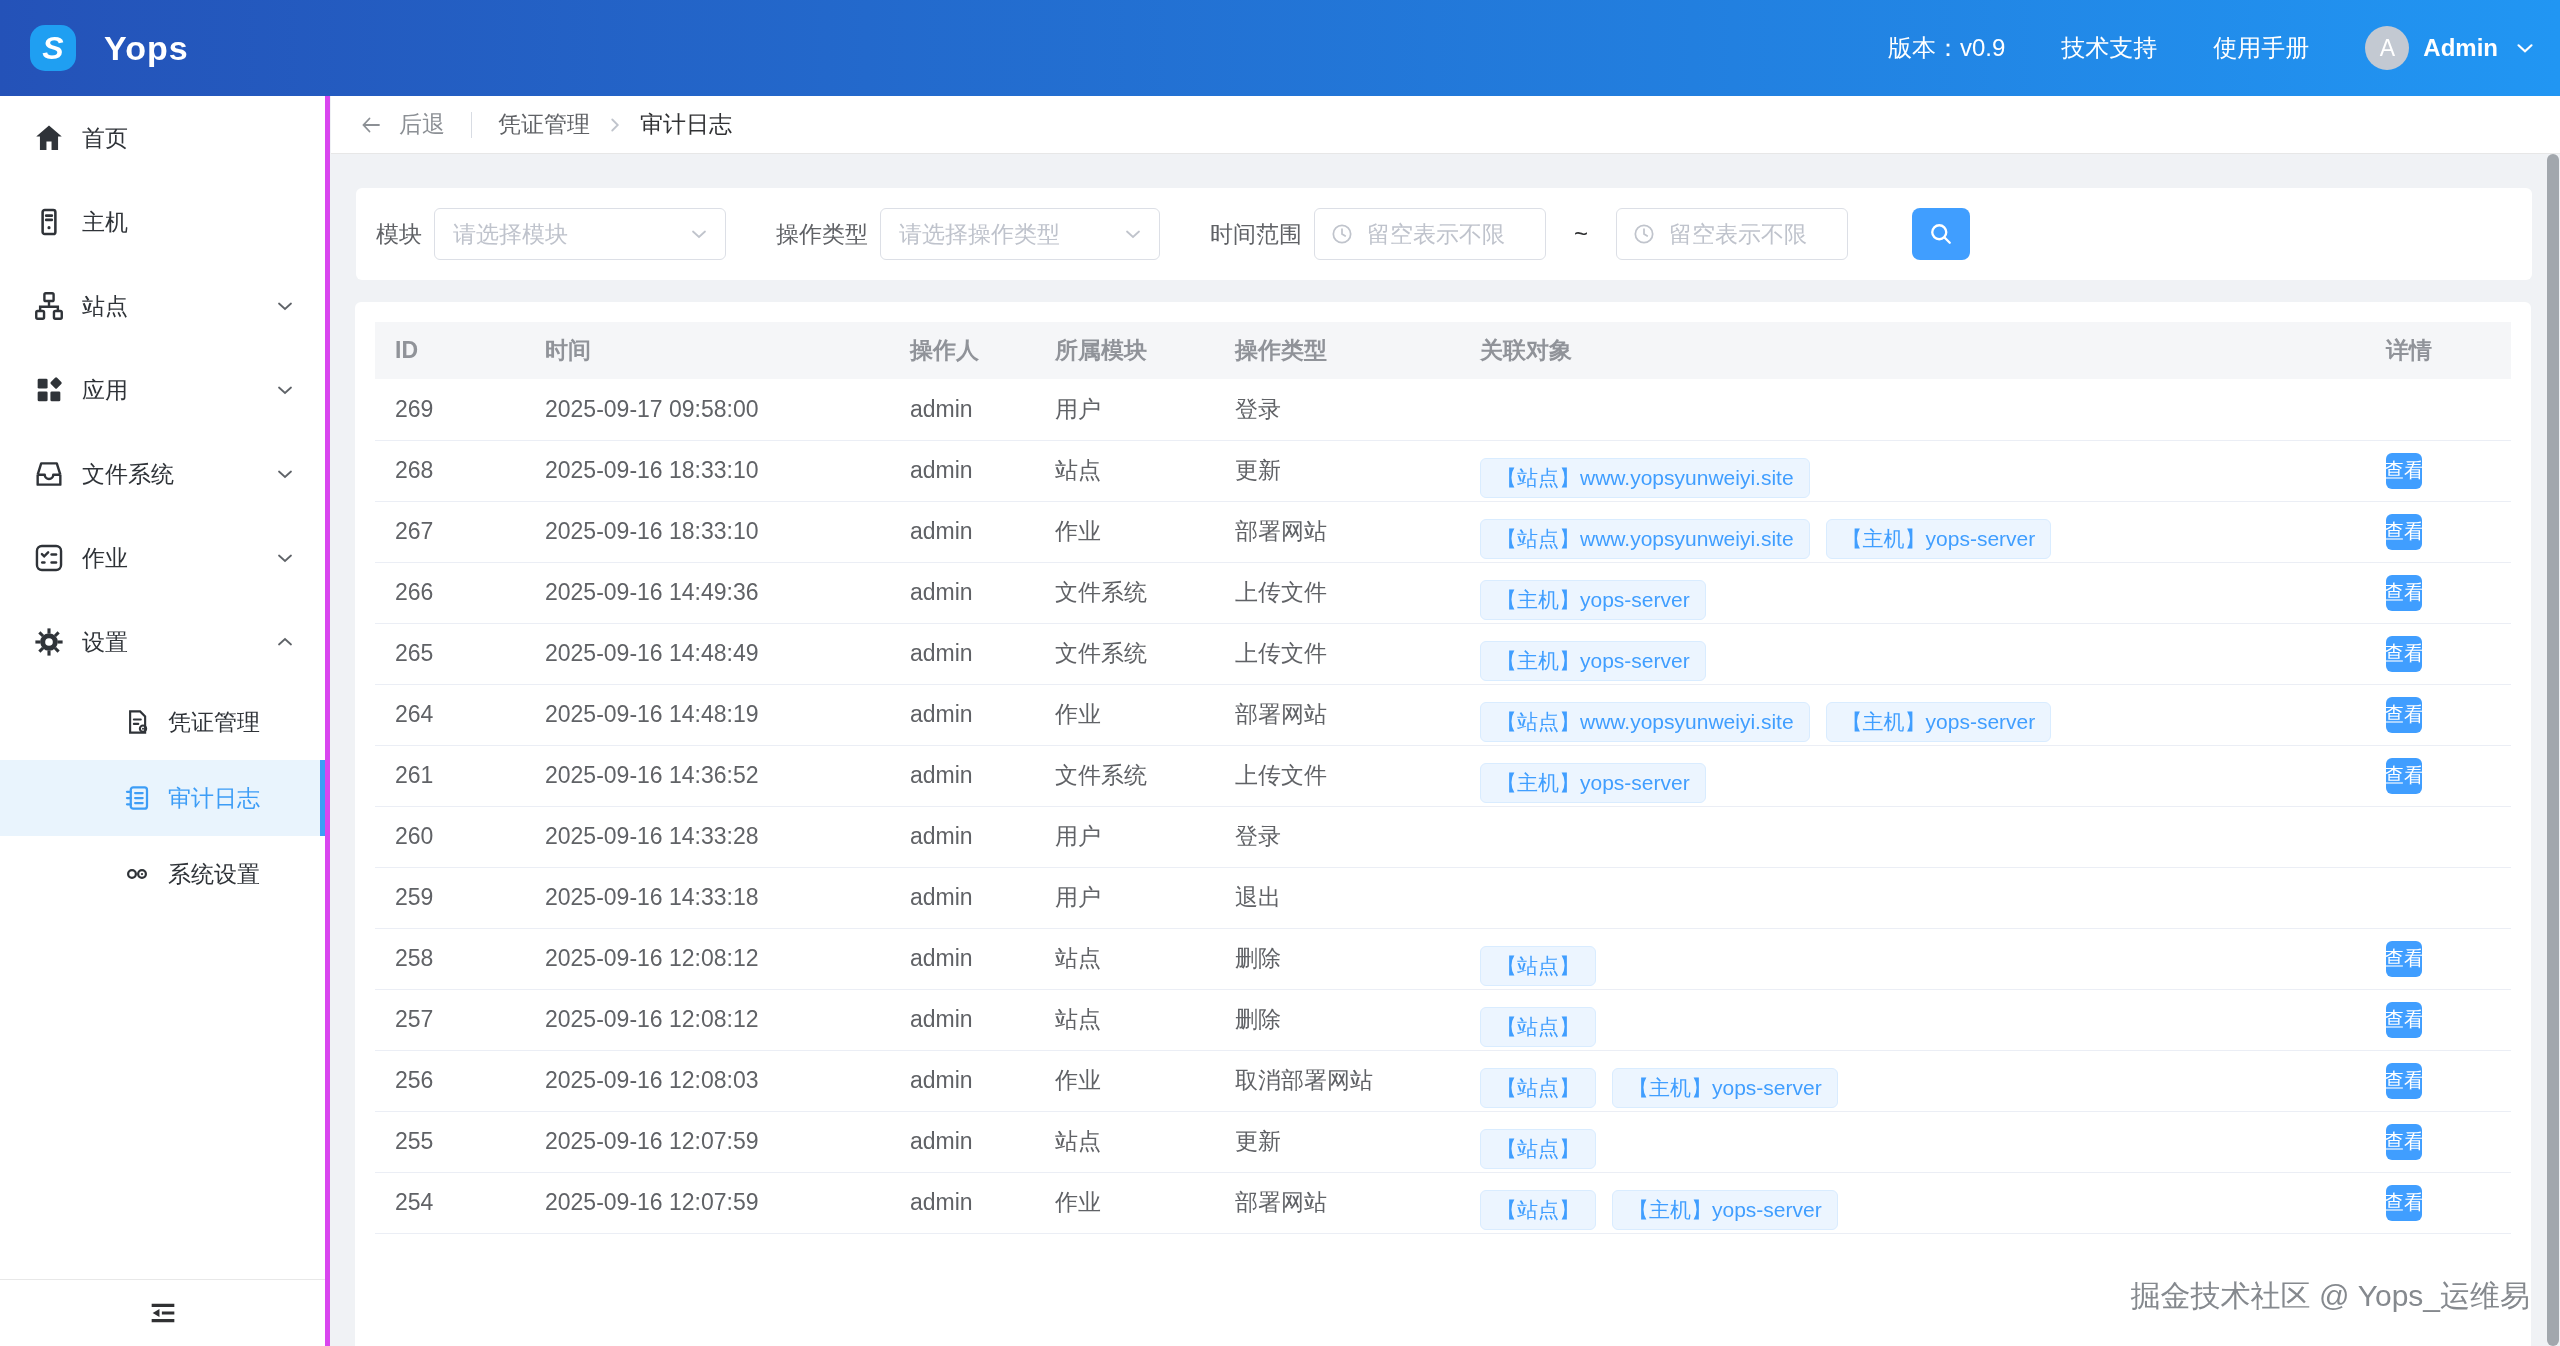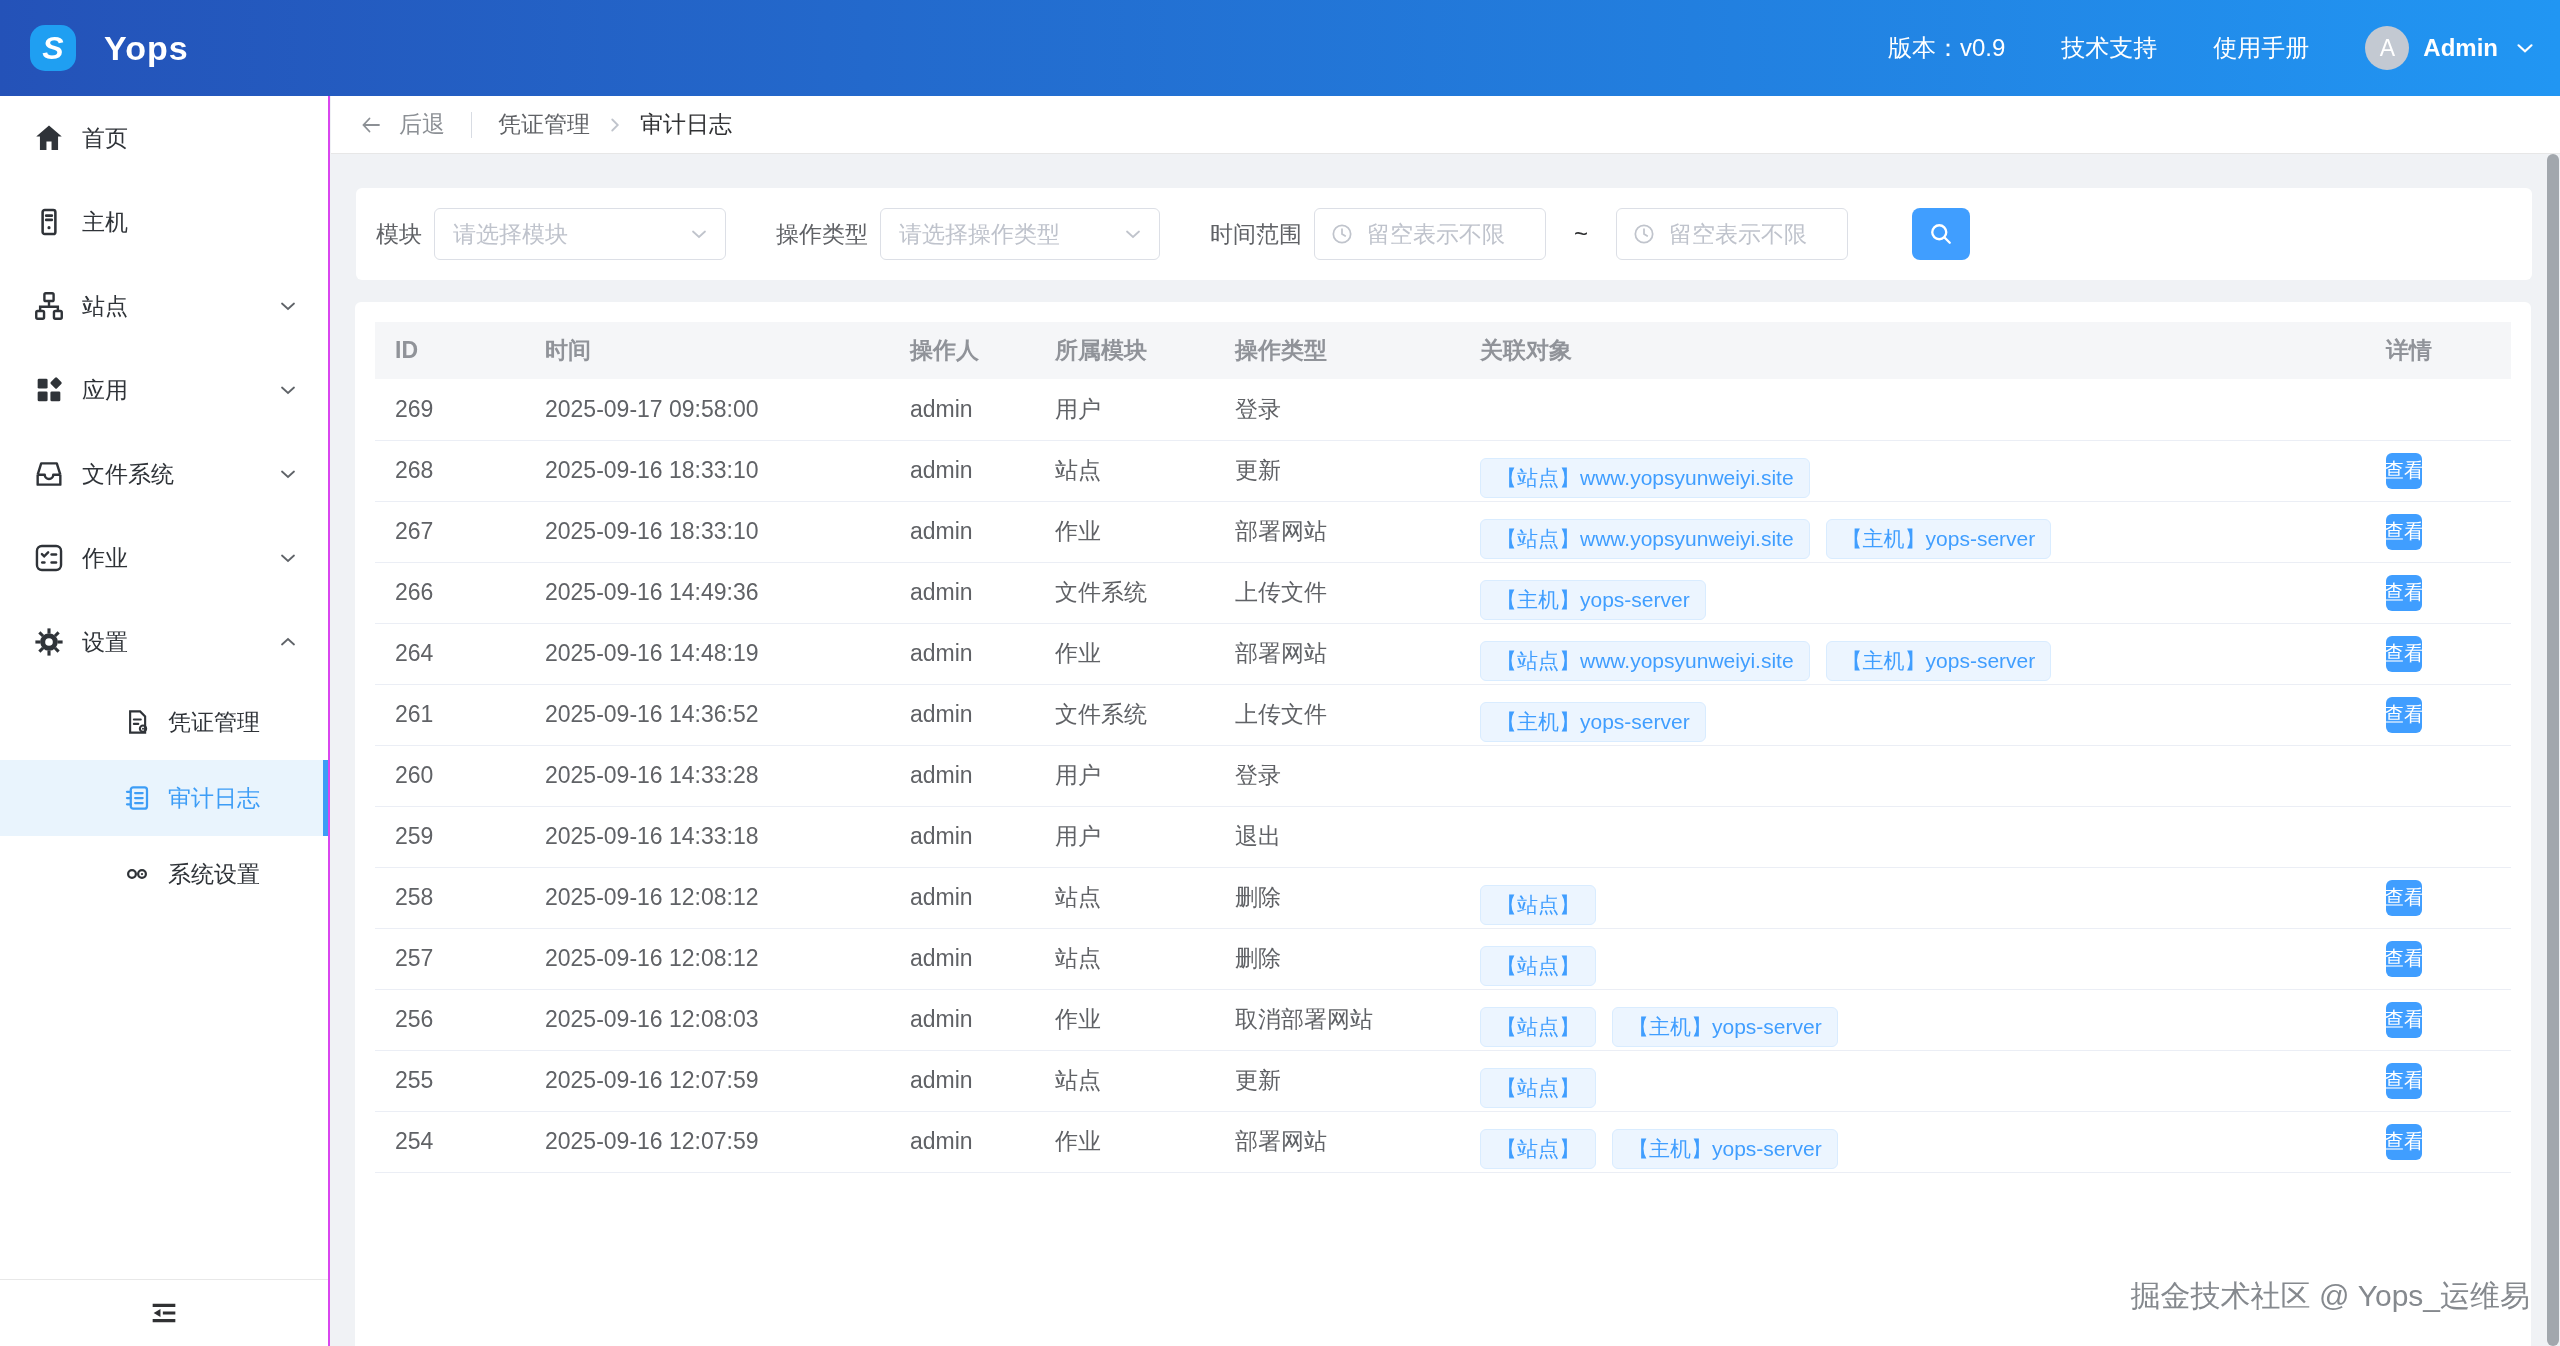--- a/index.html
+++ b/index.html
@@ -23,21 +23,21 @@
   .logo span{color:#fff;font-size:32px;font-weight:bold;font-style:italic;}
   .brand{color:#fff;font-size:34px;font-weight:600;letter-spacing:1px;}
   .top-right{display:flex;align-items:center;gap:56px;color:#fff;font-size:24px;}
   .top-link{cursor:pointer;}
   .user{display:flex;align-items:center;gap:14px;cursor:pointer;}
   .avatar{width:44px;height:44px;border-radius:50%;background:#c3c9d2;color:#fff;display:flex;align-items:center;justify-content:center;font-size:23px;}
   .user .uname{font-weight:bold;font-size:24px;}
   .user svg{width:26px;height:26px;}
 
   
-  .sidebar{position:absolute;top:96px;left:0;bottom:0;width:330px;background:#fff;border-right:2px solid #d946ef;z-index:20;display:flex;flex-direction:column;}
+  .sidebar{position:absolute;top:96px;left:0;bottom:0;width:330px;background:#fff;border-right:5px solid #d946ef;z-index:20;display:flex;flex-direction:column;}
   .side-nav{flex:1;overflow:hidden;}
   .side-item{height:84px;display:flex;align-items:center;gap:16px;padding:0 28px 0 32px;font-size:23px;color:#2f3338;cursor:pointer;}
   .side-item .icon{width:34px;height:34px;flex:none;color:#2f3338;}
   .side-item .lbl{flex:1;white-space:nowrap;}
   .side-item .chev{width:24px;height:24px;color:#5f6368;flex:none;}
   .sub-item{height:76px;display:flex;align-items:center;gap:16px;padding:0 28px 0 122px;font-size:23px;color:#2f3338;cursor:pointer;position:relative;}
   .sub-item .icon{width:30px;height:30px;flex:none;color:#2f3338;}
   .sub-item.active{background:var(--active-bg);color:#3d9df6;}
   .sub-item.active .icon{color:#3d9df6;}
   .sub-item.active::after{content:"";position:absolute;right:0;top:0;bottom:0;width:5px;background:#3d9df6;}
@@ -430,20 +430,35 @@
     <td>
                 <div class="tags-wrap">
                   <span class="tag">【主机】yops-server</span>
                 </div>
               </td>
     <td class="cell-detail">
                 <button class="view-btn">查看</button>
               </td>
   </tr>
             <tr>
+    <td>265</td>
+    <td>2025-09-16 14:48:49</td>
+    <td>admin</td>
+    <td>文件系统</td>
+    <td>上传文件</td>
+    <td>
+                <div class="tags-wrap">
+                  <span class="tag">【主机】yops-server</span>
+                </div>
+              </td>
+    <td class="cell-detail">
+                <button class="view-btn">查看</button>
+              </td>
+  </tr>
+            <tr>
     <td>264</td>
     <td>2025-09-16 14:48:19</td>
     <td>admin</td>
     <td>作业</td>
     <td>部署网站</td>
     <td>
                 <div class="tags-wrap">
                   <span class="tag">【站点】www.yopsyunweiyi.site</span>
                   <span class="tag">【主机】yops-server</span>
                 </div>

